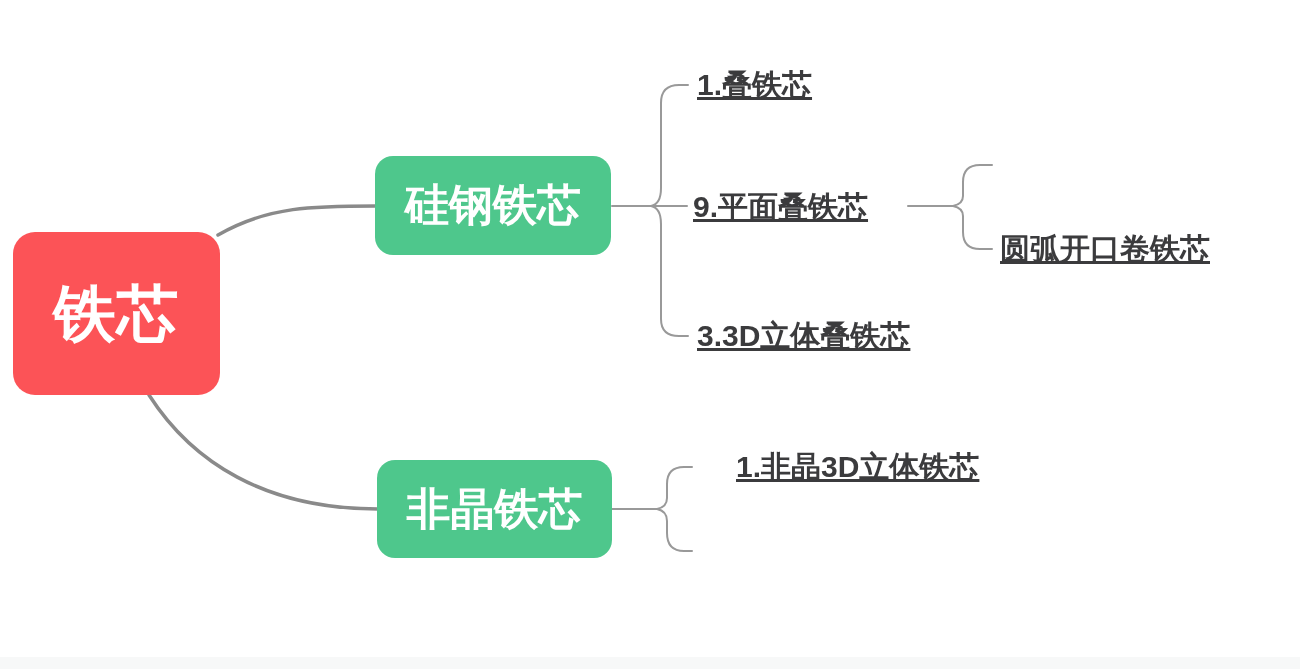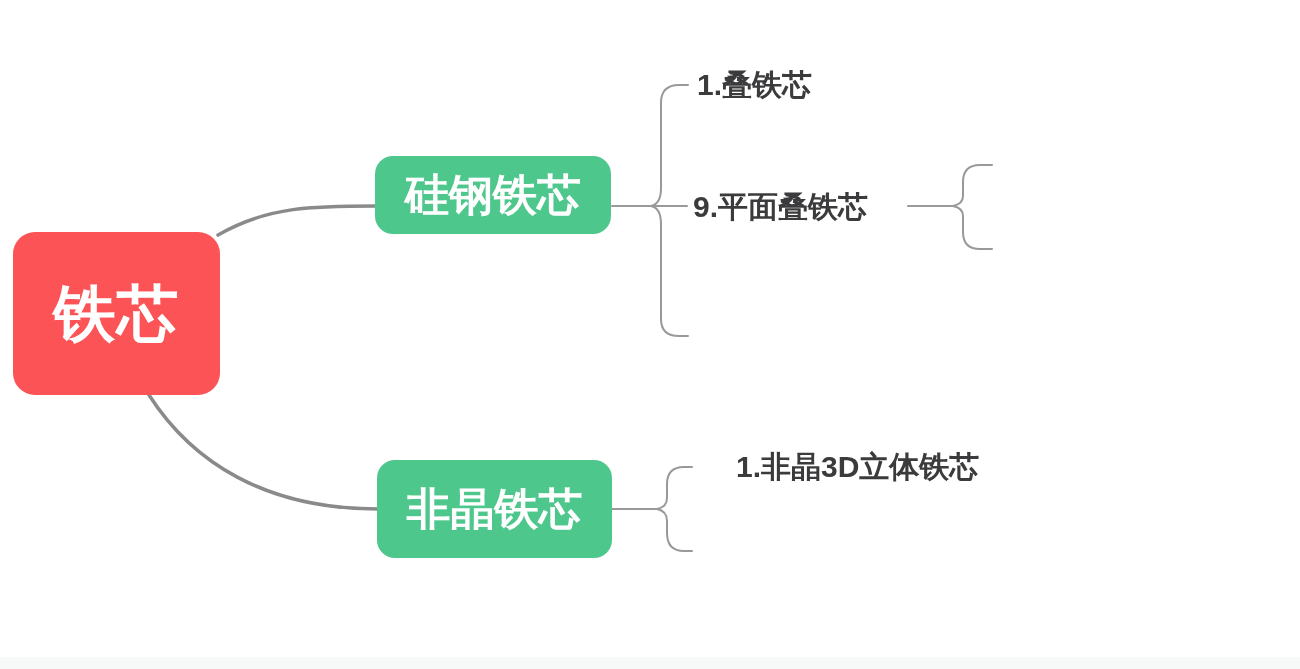--- a/index.html
+++ b/index.html
@@ -53,38 +53,39 @@
   .node-branch {
     background: var(--branch-node, #4ec78c);
     border-radius: 18px;
     font-size: 44px;
     font-weight: 700;
   }
   .node-branch-1 {
     left: 375px;
     top: 156px;
     width: 236px;
-    height: 78px;
+    height: 99px;
     text-align: right;
   }
   .node-branch-2 {
     left: 377px;
     top: 460px;
     width: 235px;
     height: 98px;
     text-align: right;
   }
   .leaf {
     position: absolute;
     transform: translateY(-50%);
     white-space: nowrap;
     color: var(--leaf-text, #3b3b3d);
     font-size: 30px;
     font-weight: 700;
     line-height: 1;
+    text-decoration: underline;
   }
   .footer-bar {
     position: absolute;
     left: 0;
     top: 657px;
     width: 1300px;
     height: 12px;
     background: var(--footer-bar, #f7f8f8);
   }
 </style>
@@ -121,21 +122,23 @@
   </div>
 
   <div class="node node-branch node-branch-2">
     <span>非晶铁芯</span>
   </div>
 
   <div class="leaf" style="left:697px; top:85px;">1.叠铁芯</div>
 
   <div class="leaf" style="left:693px; top:207px;">9.平面叠铁芯</div>
 
+  <div class="leaf" style="left:697px; top:336px;">3.3D立体叠铁芯</div>
 
 
+  <div class="leaf" style="left:1000px; top:249px;">圆弧开口卷铁芯</div>
 
   <div class="leaf" style="left:700px; top:467px;margin-left:36px;">1.非晶3D立体铁芯</div>
 
 
   <div class="footer-bar"></div>
 
 </div>
 
 </body></html>

